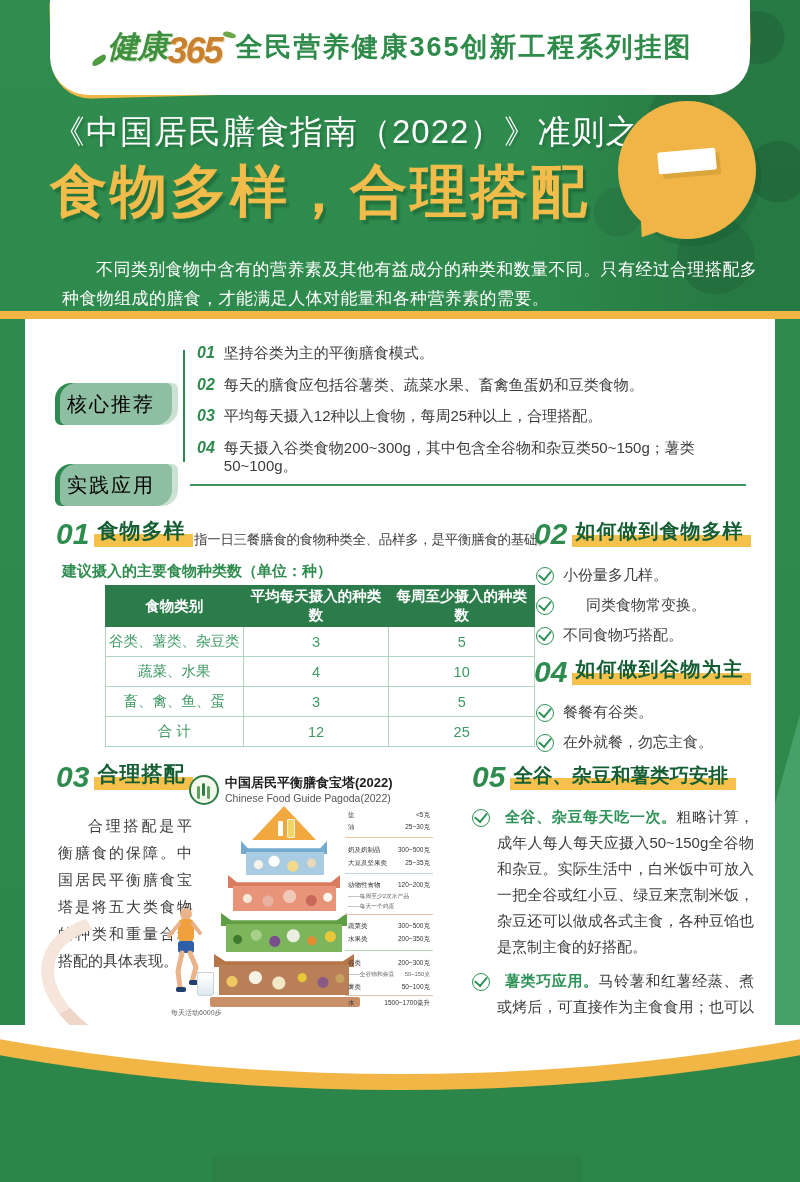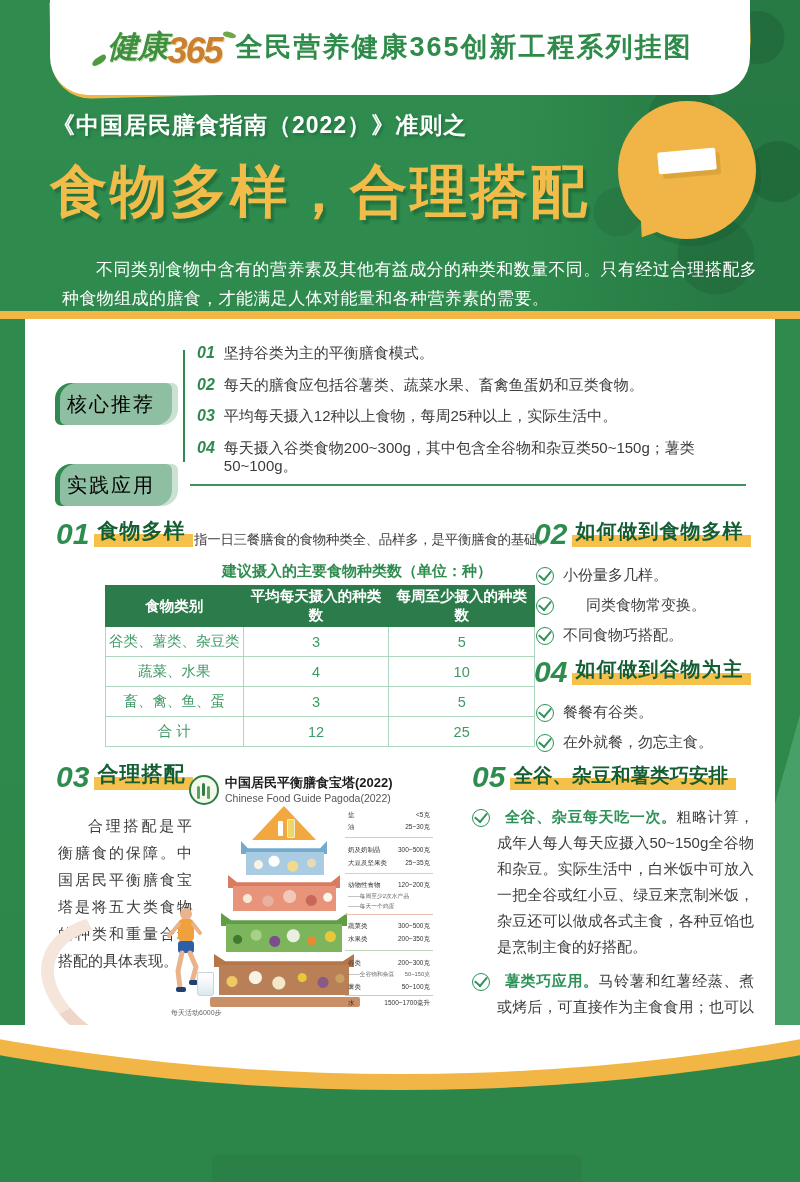--- a/index.html
+++ b/index.html
@@ -22,21 +22,21 @@
   .logo{display:flex;align-items:flex-end;position:relative;}
   .logo-cn{color:#3E8F3E;font-size:31px;font-weight:800;font-style:italic;letter-spacing:-1px;
     text-shadow:1px 1px 0 #CBE0BA;}
   .logo-cn::before{content:"";position:absolute;left:-16px;bottom:4px;width:16px;height:7px;
     background:#4E9A3E;border-radius:70% 30% 60% 40%;transform:rotate(-28deg);}
   .logo-num{color:#C9802F;font-size:36px;font-weight:800;font-style:italic;line-height:.9;
     text-shadow:1px 1px 0 #E8D2A0;letter-spacing:-2px;}
   .logo-num::after{content:"";position:absolute;right:-14px;top:6px;width:13px;height:6px;
     background:#6FA84C;border-radius:60% 40% 70% 30%;transform:rotate(22deg);}
   .series-title{color:#2E8B4A;font-size:27px;font-weight:800;letter-spacing:2px;}
-  .subtitle{position:absolute;left:52px;top:110px;color:#fff;font-size:23px;font-weight:700;
+  .subtitle{position:absolute;left:52px;top:110px;color:#fff;font-size:33px;font-weight:400;
     letter-spacing:1px;text-shadow:2px 2px 3px rgba(0,50,25,.3);}
   .main-title{position:absolute;left:50px;top:154px;color:#F2BC4A;font-size:57px;font-weight:800;
     letter-spacing:3px;text-shadow:3px 4px 2px rgba(0,50,25,.28);}
   .bubble{position:absolute;left:618px;top:101px;width:138px;height:138px;background:#F0B546;
     border-radius:50%;box-shadow:5px 7px 0 rgba(10,60,35,.15);}
   .bubble-tail{position:absolute;left:620px;top:206px;width:0;height:0;
     border:24px solid transparent;border-top:32px solid #F0B546;transform:rotate(34deg);}
   .bubble-glyph{position:absolute;left:658px;top:150px;display:block;width:58px;height:22px;
     background:#fff;border-radius:2px;transform:rotate(-5deg);color:transparent;overflow:hidden;
     font-size:20px;box-shadow:4px 5px 0 #DCA53C;}
@@ -65,21 +65,21 @@
   .practice-line{position:absolute;left:190px;top:484px;width:556px;height:2px;background:#3E9460;}
   
   .sec-title{position:absolute;display:flex;align-items:flex-end;gap:5px;}
   .sec-num{font-size:30px;font-weight:800;font-style:italic;color:#2F8C4F;line-height:.9;}
   .sec-name{font-size:21px;font-weight:800;color:#155E33;line-height:1.05;letter-spacing:1px;
     background:linear-gradient(180deg,transparent 52%,#F5C14A 52%);padding:0 8px 5px 3px;}
   .sec-name.small{font-size:19.5px;letter-spacing:0;}
   .s1-desc{position:absolute;left:194px;top:531px;font-size:13.5px;color:#3C3C3C;
     white-space:nowrap;letter-spacing:-.3px;}
   
-  .table-title{position:absolute;left:62px;top:562px;width:430px;text-align:right;
+  .table-title{position:absolute;left:62px;top:562px;width:430px;text-align:left;
     color:#2F8C4F;font-weight:800;font-size:15px;}
   .food-table{position:absolute;left:62px;top:585px;width:430px;border-collapse:collapse;margin-left:43px;}
   .food-table th{background:#2B7C4A;color:#fff;font-weight:700;font-size:14.5px;height:28px;
     border:1px solid #2B7C4A;}
   .food-table td{color:#3E9A65;text-align:center;font-size:14.5px;height:27px;
     border:1px solid #AFD7C0;background:#fff;}
   
   .s3-text{position:absolute;left:58px;top:797px;width:134px;font-size:15px;line-height:27px;
     color:#3C3C3C;text-indent:2em;text-align:justify;}
   .pagoda{position:absolute;left:187px;top:770px;width:272px;height:280px;}
@@ -198,21 +198,21 @@
     <div class="core-item">
       <span class="core-num">01</span>
       <span>坚持谷类为主的平衡膳食模式。</span>
     </div>
     <div class="core-item">
       <span class="core-num">02</span>
       <span>每天的膳食应包括谷薯类、蔬菜水果、畜禽鱼蛋奶和豆类食物。</span>
     </div>
     <div class="core-item">
       <span class="core-num">03</span>
-      <span>平均每天摄入12种以上食物，每周25种以上，实际生活中。</span>
+      <span>平均每天摄入12种以上食物，每周25种以上，合理搭配。</span>
     </div>
     <div class="core-item">
       <span class="core-num">04</span>
       <span>每天摄入谷类食物200~300g，其中包含全谷物和杂豆类50~150g；薯类50~100g。</span>
     </div>
   </div>
 
   <div class="badge practice-badge">实践应用</div>
   <div class="practice-line"></div>
 

